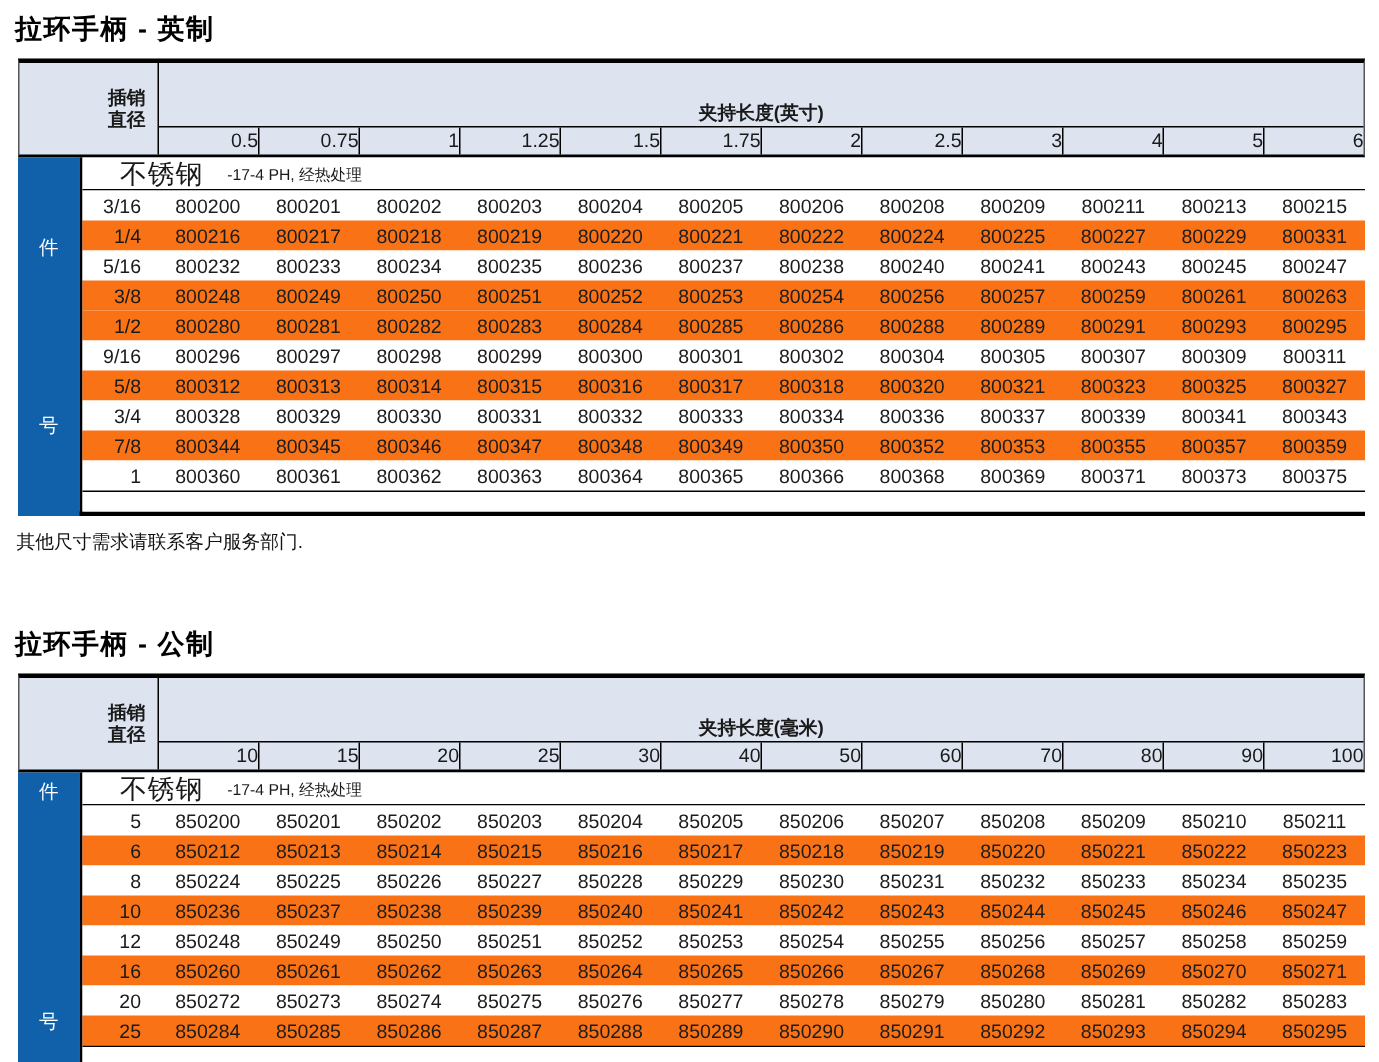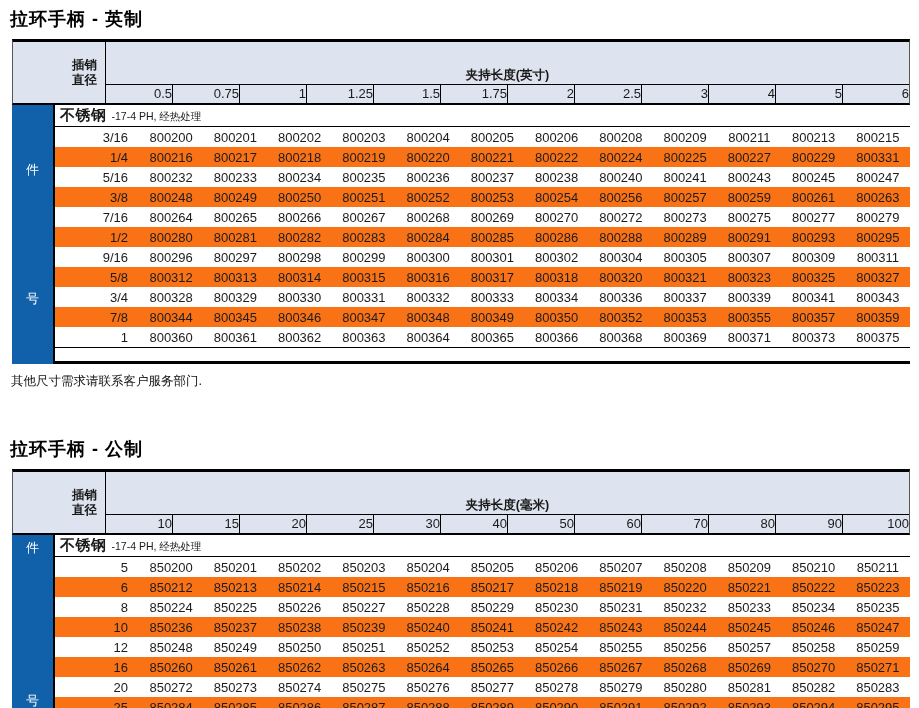--- a/index.html
+++ b/index.html
@@ -71,31 +71,30 @@
     border-left: 2px solid #000;
     border-bottom: 3px solid #000;
   }
   .material-row {
     height: 22px;
     background: #fff;
     border-bottom: 1px solid #000;
     padding-left: 5px;
     display: flex; align-items: center;
   }
-  .material-row b { font-size: 15px; font-weight: bold; letter-spacing: 0.5px; }
-  .material-row .spec { font-size: 10.5px; margin-left: 5px; padding-top: 2px; }
+  .material-row b { font-size: 18px; font-weight: normal; letter-spacing: 0.5px; margin-left: 20px; }
+  .material-row .spec { font-size: 10.5px; margin-left: 16px; padding-top: 2px; }
 
   .data-row { display: flex; height: 20px; align-items: center; background: #fff; }
   .data-row.striped { background: #f97316; }
   .row-label {
     width: 50px;
     text-align: right;
     padding-right: 11px;
     font-size: 13px;
-    margin-left: 34px;
   }
   .data-row .cell {
     flex: 1;
     text-align: center;
     font-size: 13px;
     color: #1c1c1c;
   }
   .footer-strip { height: 14px; border-top: 1px solid #000; background: #fff; }
 
   .note { font-size: 12.5px; margin: 9px 0 0 1px; color: #111; }
@@ -198,35 +197,20 @@
                 <div class="cell">800251</div>
                 <div class="cell">800252</div>
                 <div class="cell">800253</div>
                 <div class="cell">800254</div>
                 <div class="cell">800256</div>
                 <div class="cell">800257</div>
                 <div class="cell">800259</div>
                 <div class="cell">800261</div>
                 <div class="cell">800263</div>
               </div>
-              <div class="data-row">
-                <div class="row-label">7/16</div>
-                <div class="cell">800264</div>
-                <div class="cell">800265</div>
-                <div class="cell">800266</div>
-                <div class="cell">800267</div>
-                <div class="cell">800268</div>
-                <div class="cell">800269</div>
-                <div class="cell">800270</div>
-                <div class="cell">800272</div>
-                <div class="cell">800273</div>
-                <div class="cell">800275</div>
-                <div class="cell">800277</div>
-                <div class="cell">800279</div>
-              </div>
               <div class="data-row striped">
                 <div class="row-label">1/2</div>
                 <div class="cell">800280</div>
                 <div class="cell">800281</div>
                 <div class="cell">800282</div>
                 <div class="cell">800283</div>
                 <div class="cell">800284</div>
                 <div class="cell">800285</div>
                 <div class="cell">800286</div>
                 <div class="cell">800288</div>

